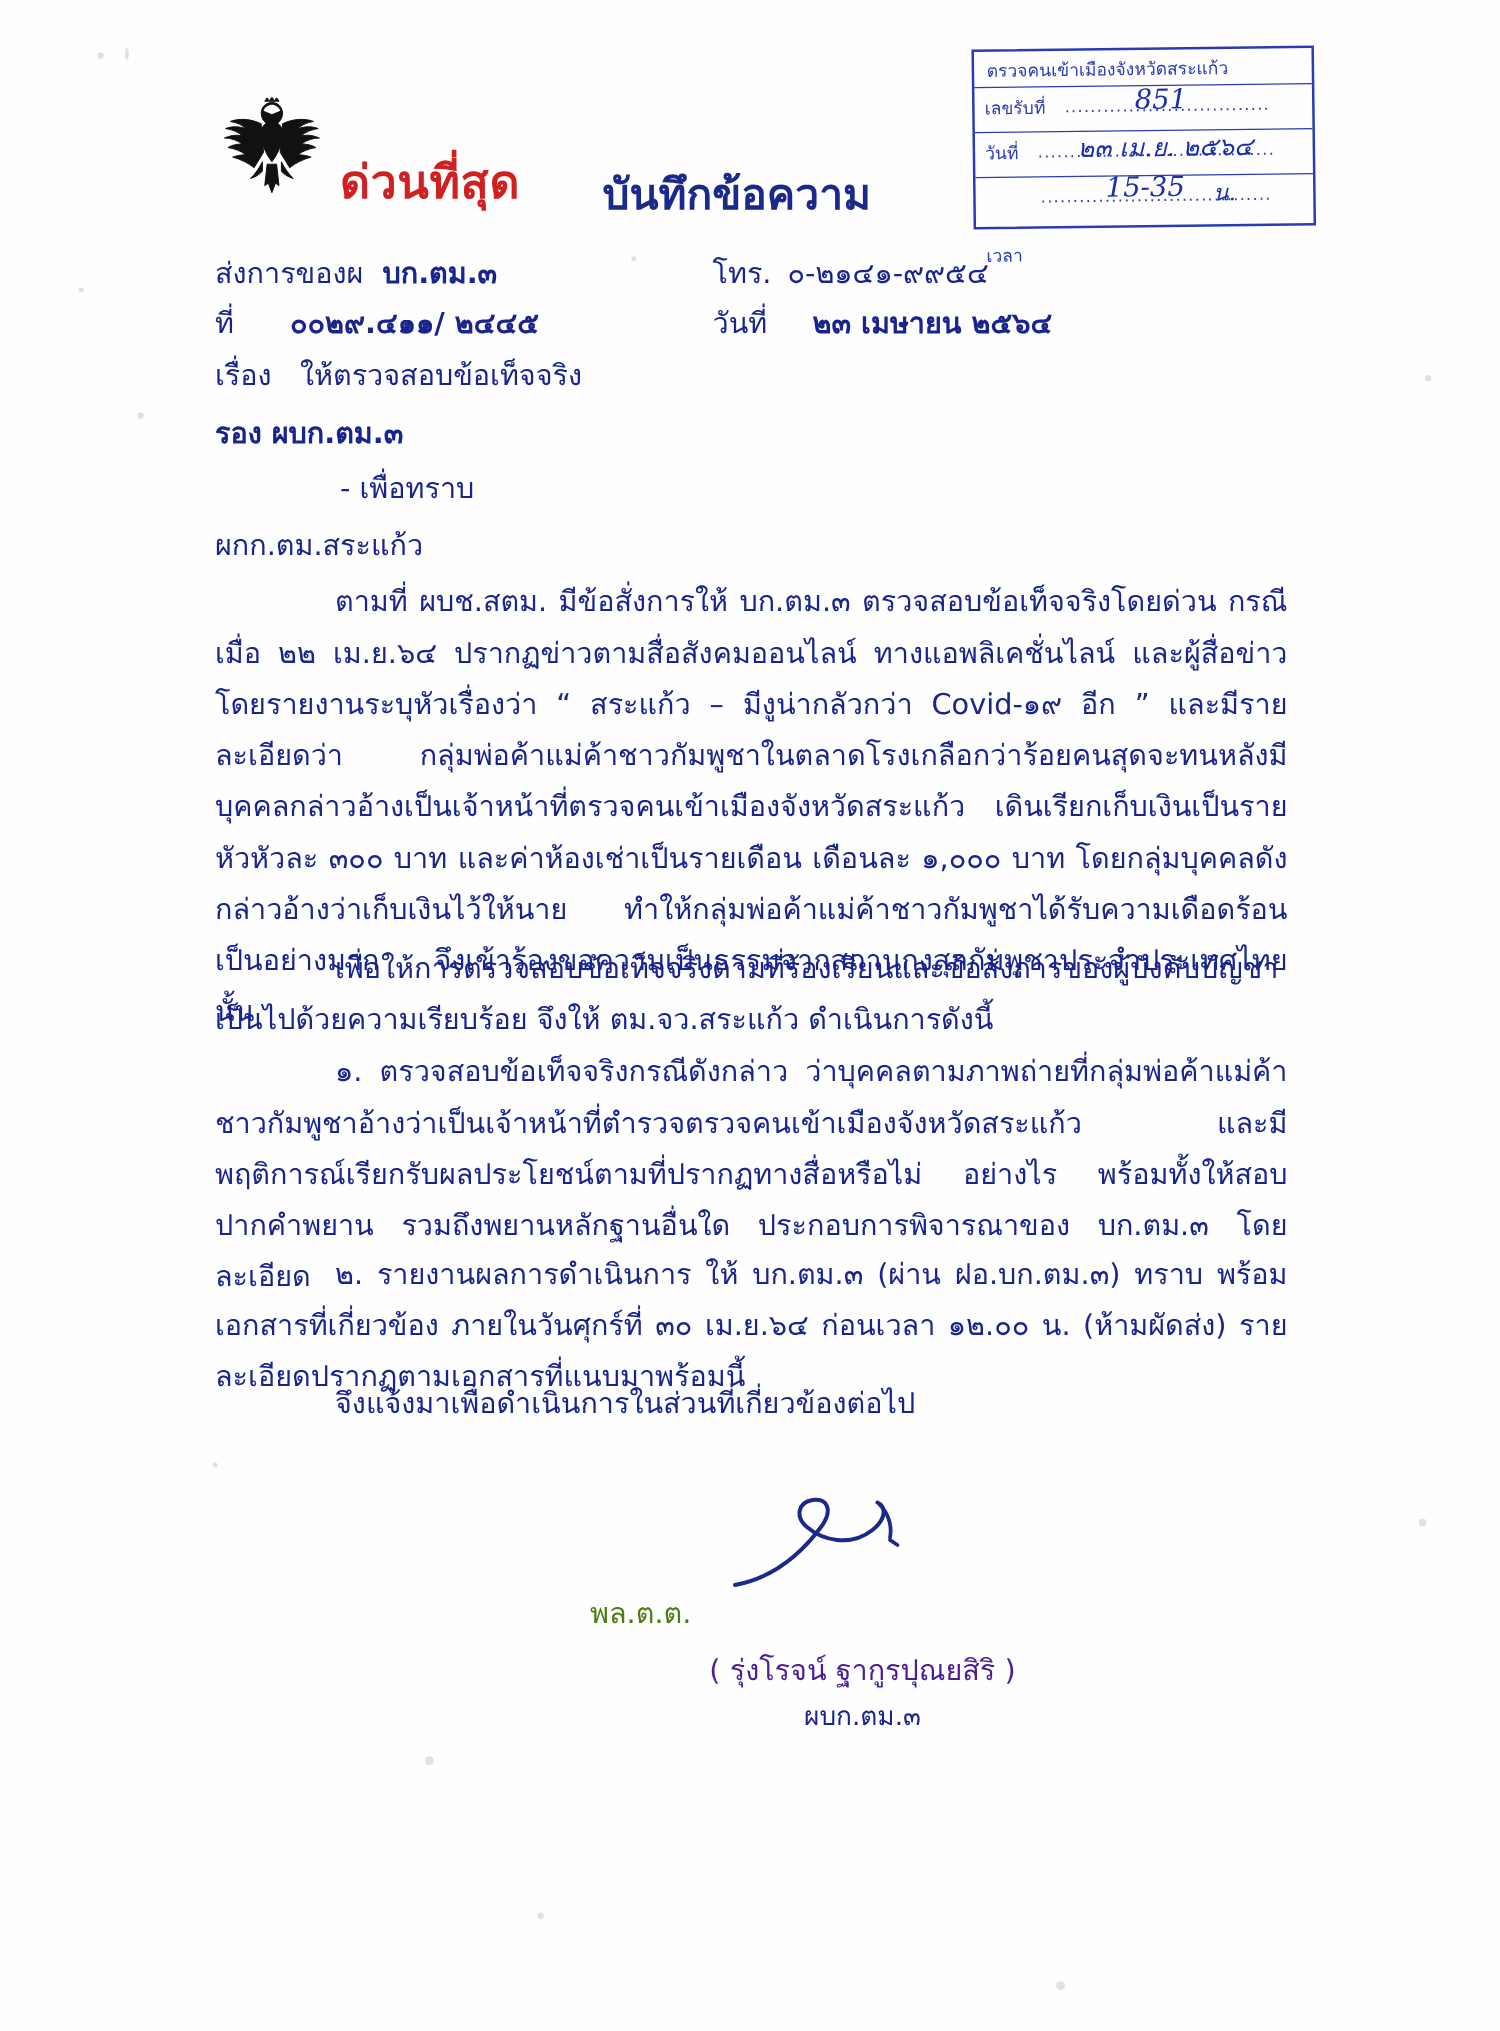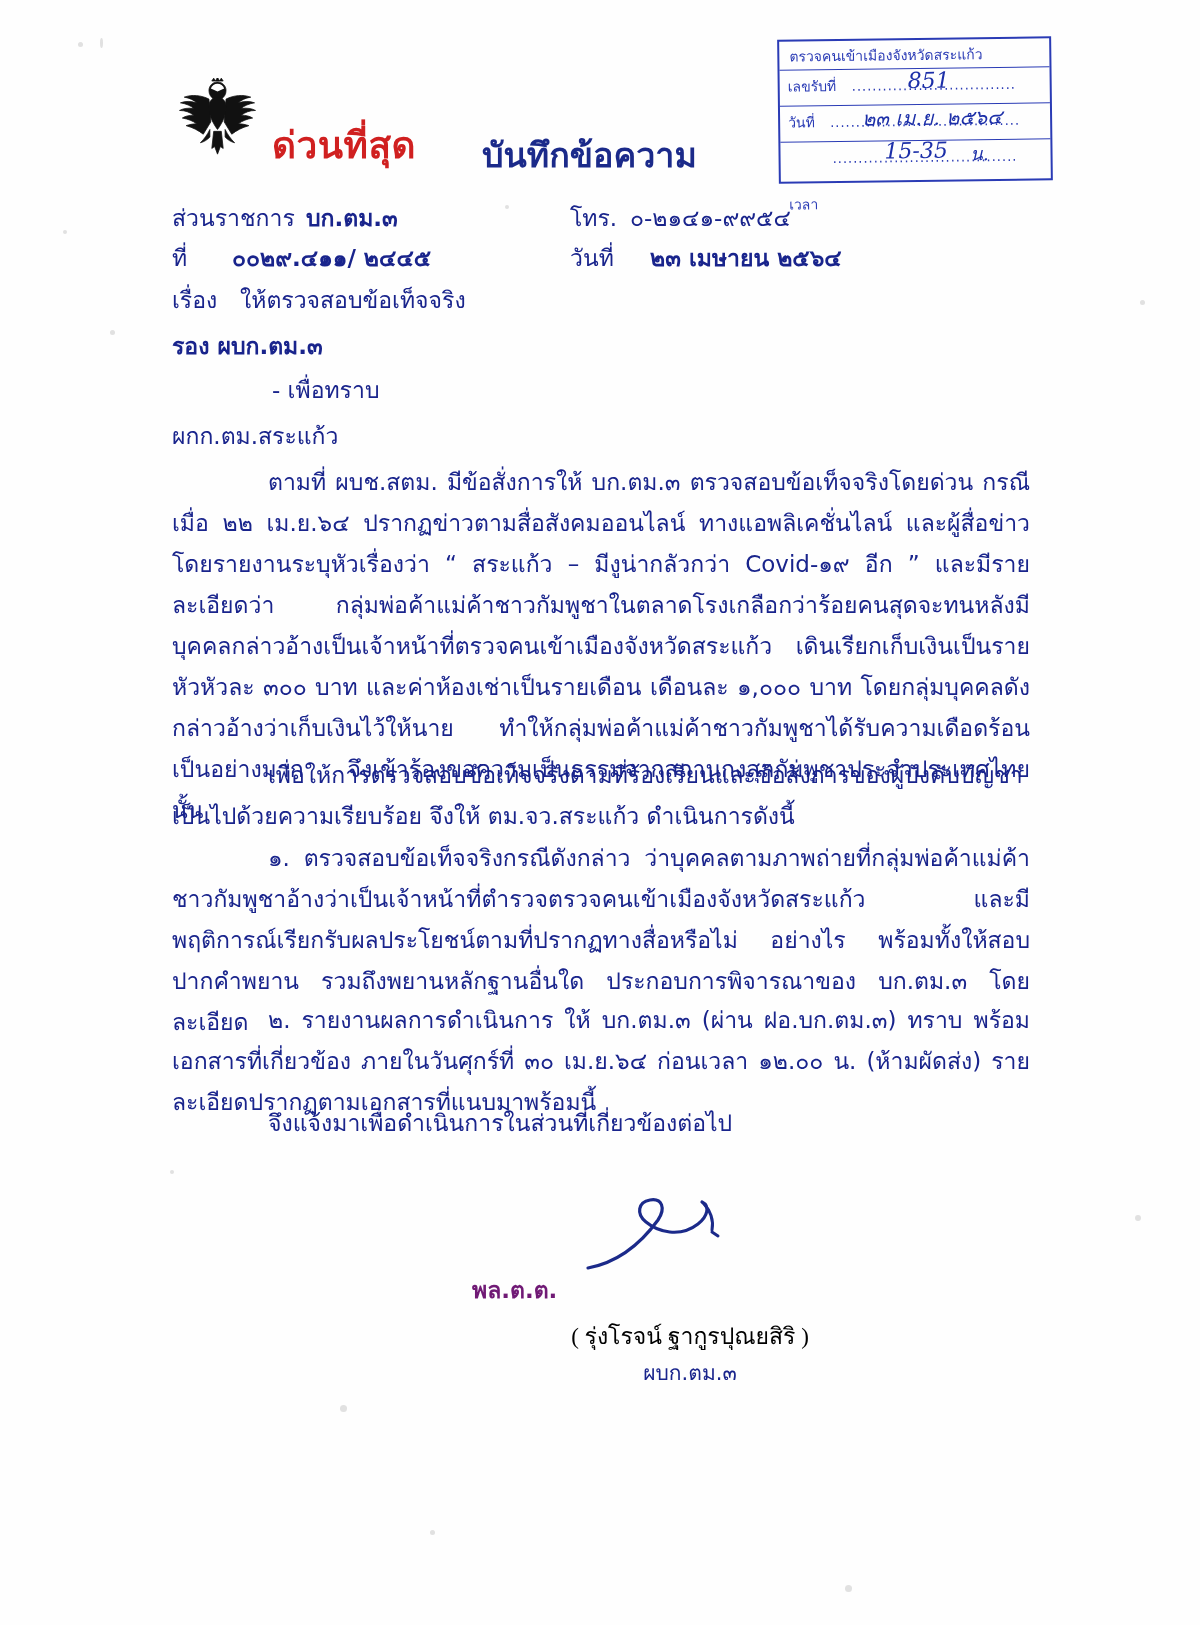--- a/index.html
+++ b/index.html
@@ -124,34 +124,32 @@
     text-justify: inter-word;
   }
   .indent { text-indent: 96px; }
 
   
   .sig-rank {
     position: absolute;
     left: 472px;
     top: 1272px;
     font-size: 23px;
-    color: #701a75;
-    white-space: nowrap;
-    font-weight: bold;
+    color: #4d7c0f;
+    white-space: nowrap;
   }
   .sig-name {
     position: absolute;
     left: 560px;
     top: 1318px;
     width: 260px;
     text-align: center;
     font-size: 23px;
-    color: #000000;
-    white-space: nowrap;
-    font-family: Liberation Serif, serif;
+    color: #4c1d95;
+    white-space: nowrap;
   }
   .sig-pos {
     position: absolute;
     left: 560px;
     top: 1356px;
     width: 260px;
     text-align: center;
     font-size: 21px;
     color: #19248c;
     white-space: nowrap;
@@ -220,21 +218,21 @@
     <div class="stamp-label" style="top:70px;">วันที่</div>
     <div class="stamp-dots" style="left:50px; top:74px;">.....................................</div>
     <div class="stamp-value" style="left:82px; top:62px; font-size:20px;">๒๓ เม.ย. ๒๕๖๔</div>
 
     <div class="stamp-label" style="top:106px;margin-top:46px;">เวลา</div>
     <div class="stamp-dots" style="left:52px; top:110px;">....................................</div>
     <div class="stamp-value" style="left:104px; top:98px;">15-35</div>
     <div class="stamp-value" style="left:190px; top:100px; font-size:18px;">น.</div>
   </div>
 
-  <div class="fld" style="left:172px; top:200px;">ส่วนราชการ</div>
+  <div class="fld" style="left:172px; top:200px;">ส่งการของผ</div>
   <div class="fld fld-strong" style="left:306px; top:200px;">บก.ตม.๓</div>
 
   <div class="fld" style="left:570px; top:200px;">โทร.</div>
   <div class="fld" style="left:630px; top:200px;">๐-๒๑๔๑-๙๙๕๔</div>
 
   <div class="fld" style="left:172px; top:240px;">ที่</div>
   <div class="fld fld-strong" style="left:232px; top:240px;text-align:center;">๐๐๒๙.๔๑๑/ ๒๔๔๕</div>
 
   <div class="fld" style="left:570px; top:240px;">วันที่</div>
   <div class="fld fld-strong" style="left:650px; top:240px;">๒๓  เมษายน  ๒๕๖๔</div>

